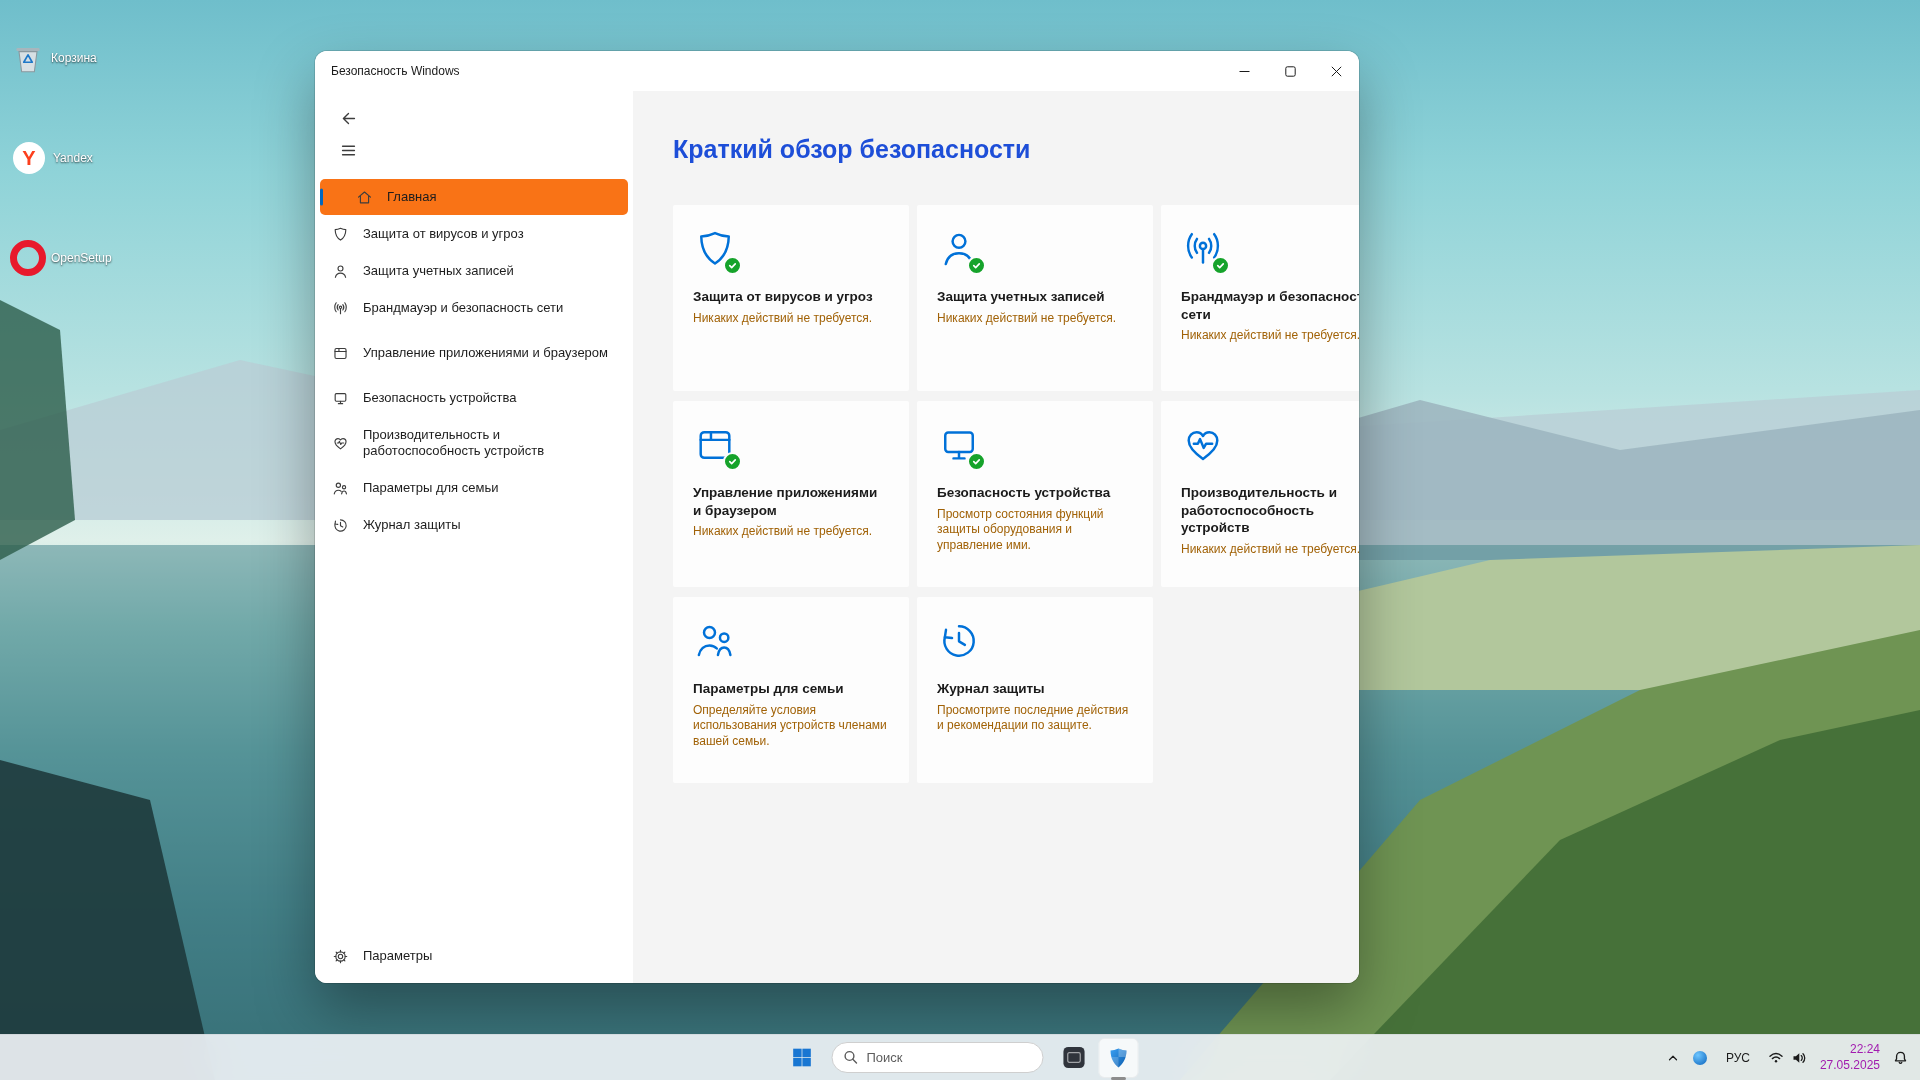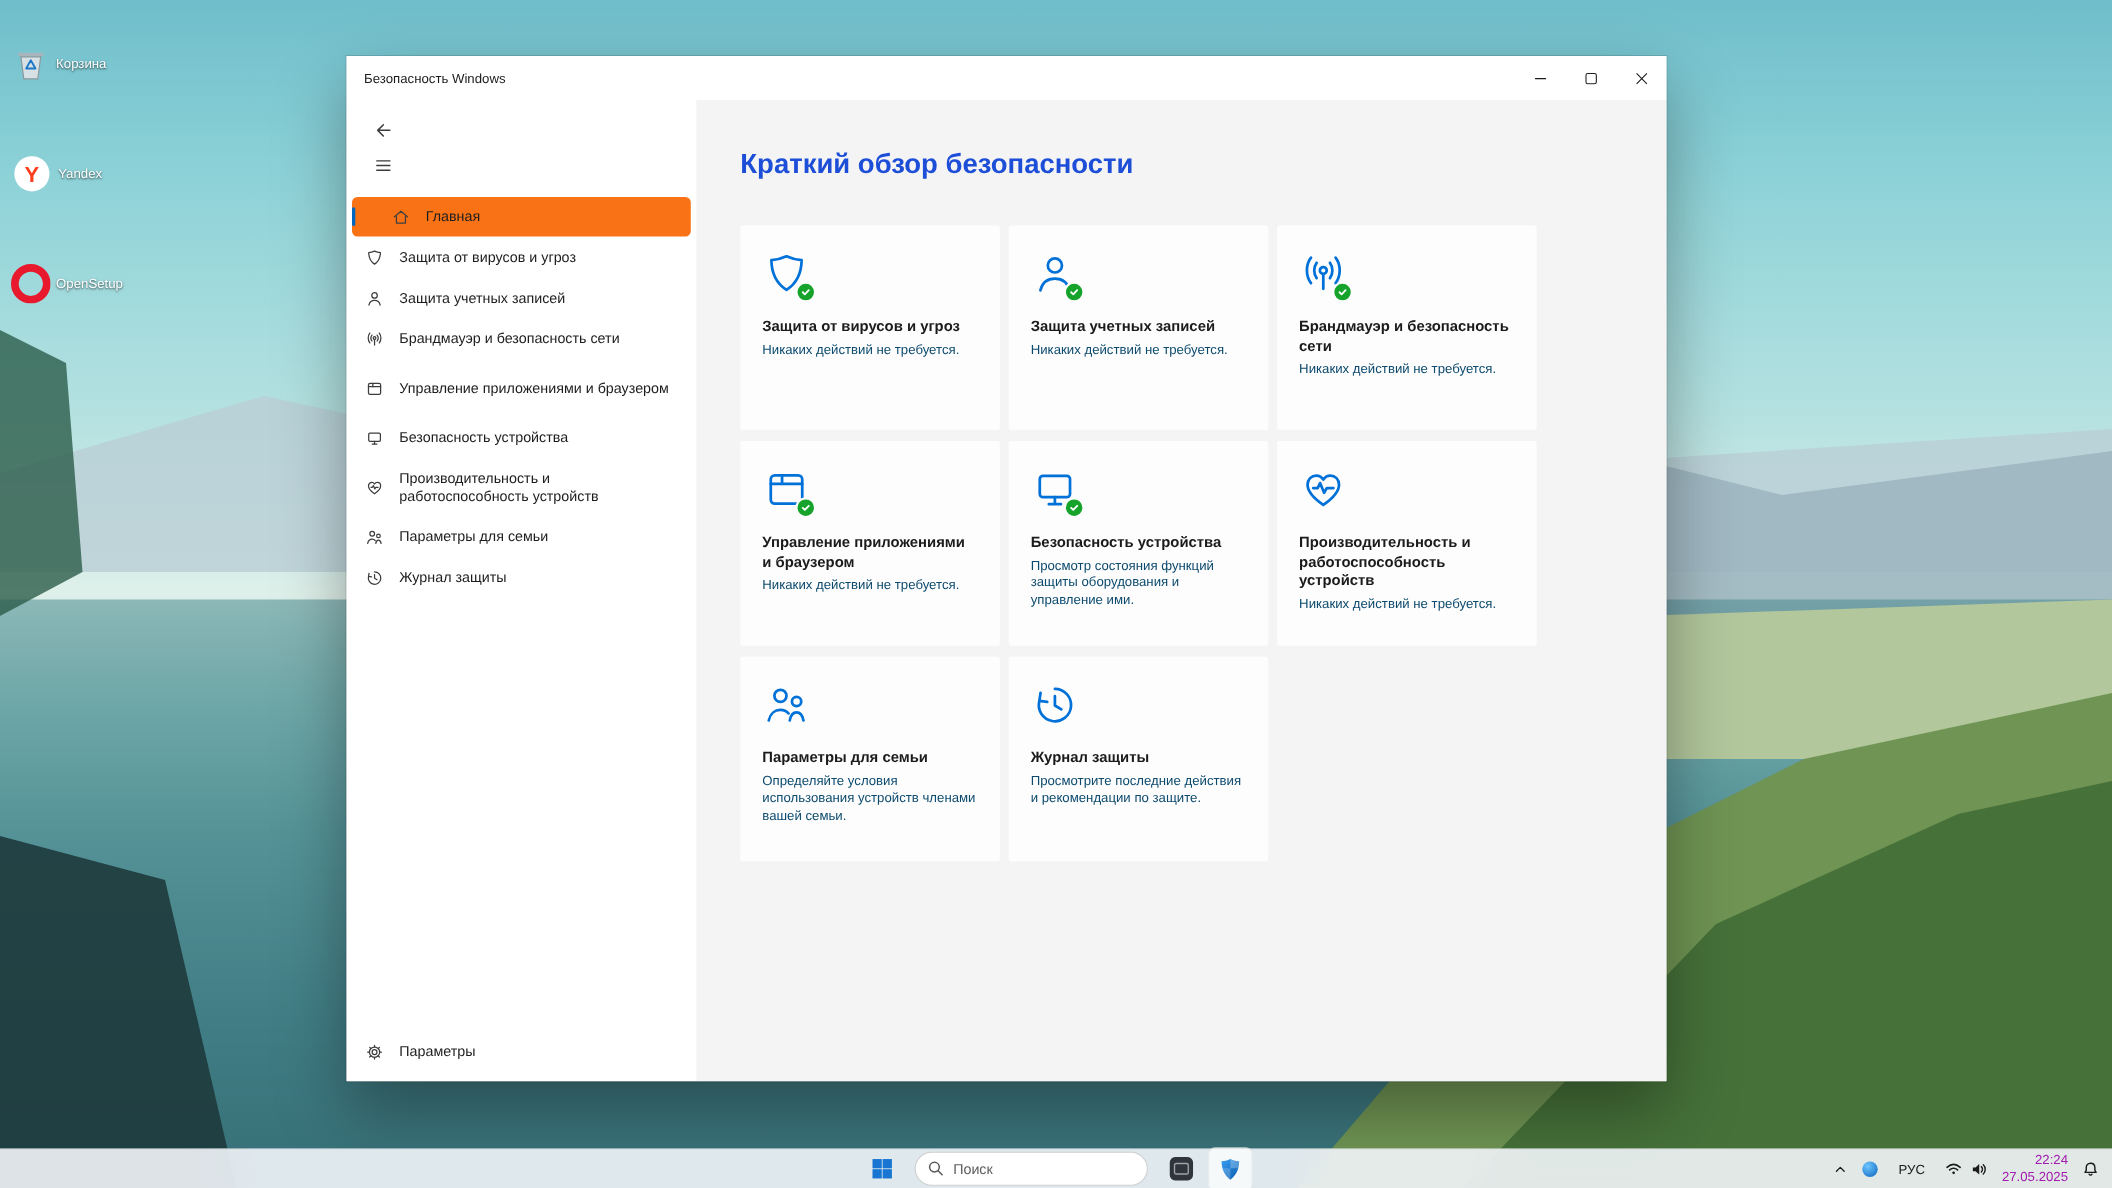--- a/index.html
+++ b/index.html
@@ -12,22 +12,22 @@
   .wallpaper svg { position:absolute; inset:0; width:100%; height:100%; }
 
   
   .desktop-icons { position:absolute; left:10px; top:12px; width:86px; }
   .d-icon { width:86px; height:92px; margin-bottom:8px; display:flex; 
     align-items:center; gap:5px; border-radius:4px; }
   .d-icon .art { width:38px; height:38px; display:flex; align-items:center; justify-content:center; }
   .d-icon .lbl { font-size:12px; color:#fff; text-shadow:0 1px 2px rgba(0,0,0,.75); text-align:center; }
 
   
-  .win { position:absolute; left:315px; top:51px; width:1200px; height:932px;
-    background:#fff; border-radius:0; overflow:hidden;
+  .win { position:absolute; left:315px; top:51px; width:1044px; height:932px;
+    background:#fff; border-radius:12px; overflow:hidden;
     box-shadow:0 26px 58px rgba(0,0,0,.35), 0 0 0 1px rgba(0,0,0,.12); display:flex; flex-direction:column; }
   .titlebar { height:40px; flex:0 0 auto; display:flex; align-items:center; padding-left:16px; background:#fff; }
   .titlebar .t { font-size:12px; color:#1b1b1b; flex:1; }
   .caption-btns { display:flex; height:100%; }
   .cap-btn { width:46px; height:100%; display:flex; align-items:center; justify-content:center; }
 
   .win-body { flex:1; display:flex; min-height:0; }
 
   
   .sidebar { width:318px; flex:0 0 auto; background:#fff; position:relative; padding-top:10px; }
@@ -48,24 +48,24 @@
   .main { flex:1; background:#f4f4f4; padding:44px 0 0 40px; position:relative; overflow:hidden; }
   .page-title { font-size:25px; font-weight:600; color:#1d4ed8; }
   .page-desc { margin-top:13px; width:400px; font-size:13.5px; line-height:1.35; color:#3c3c3c; }
   .cards { margin-top:41px; display:grid; grid-template-columns:repeat(3,236px); grid-auto-rows:186px; gap:10px 8px; }
   .card { background:#fdfdfd; padding:22px 20px; border-radius:2px; }
   .card .icon-wrap { position:relative; width:46px; height:46px; }
   .c-ic { stroke:#0071d8; fill:none; stroke-width:1.35; stroke-linecap:round; stroke-linejoin:round; }
   .badge { position:absolute; right:-3px; bottom:-2px; width:19px; height:19px; border-radius:50%;
     background:#16a32b; border:2.5px solid #fdfdfd; display:flex; align-items:center; justify-content:center; }
   .card-title { margin-top:15px; font-size:13.5px; font-weight:700; color:#1b1b1b; line-height:1.3; }
-  .card-sub { margin-top:5px; font-size:12px; color:#0c4a6e; line-height:1.32; }
-
-  
-  .taskbar { position:absolute; left:0; right:0; bottom:0; height:36px;
+  .card-sub { margin-top:5px; font-size:12px; color:#a16207; line-height:1.32; }
+
+  
+  .taskbar { position:absolute; left:0; right:0; bottom:0; height:46px;
     background:rgba(242,245,249,.9); backdrop-filter:blur(18px);
     border-top:1px solid rgba(0,0,0,.05); }
   .tb-center { position:absolute; left:50%; top:0; height:100%; transform:translateX(-50%);
     display:flex; align-items:center; gap:5px; }
   .tb-btn { width:40px; height:40px; border-radius:6px; display:flex; align-items:center; justify-content:center; position:relative; }
   .tb-btn.active { background:rgba(255,255,255,.72); box-shadow:inset 0 0 0 1px rgba(0,0,0,.05); }
   .tb-btn.active::after { content:""; position:absolute; bottom:-2px; left:50%; transform:translateX(-50%);
     width:15px; height:3px; border-radius:2px; background:#8d8d8d; }
   .searchbox { position:relative; margin:0 5px; }
   .searchbox input { width:212px; height:31px; border-radius:16px; border:1px solid #cfcfcf; background:#fff;

